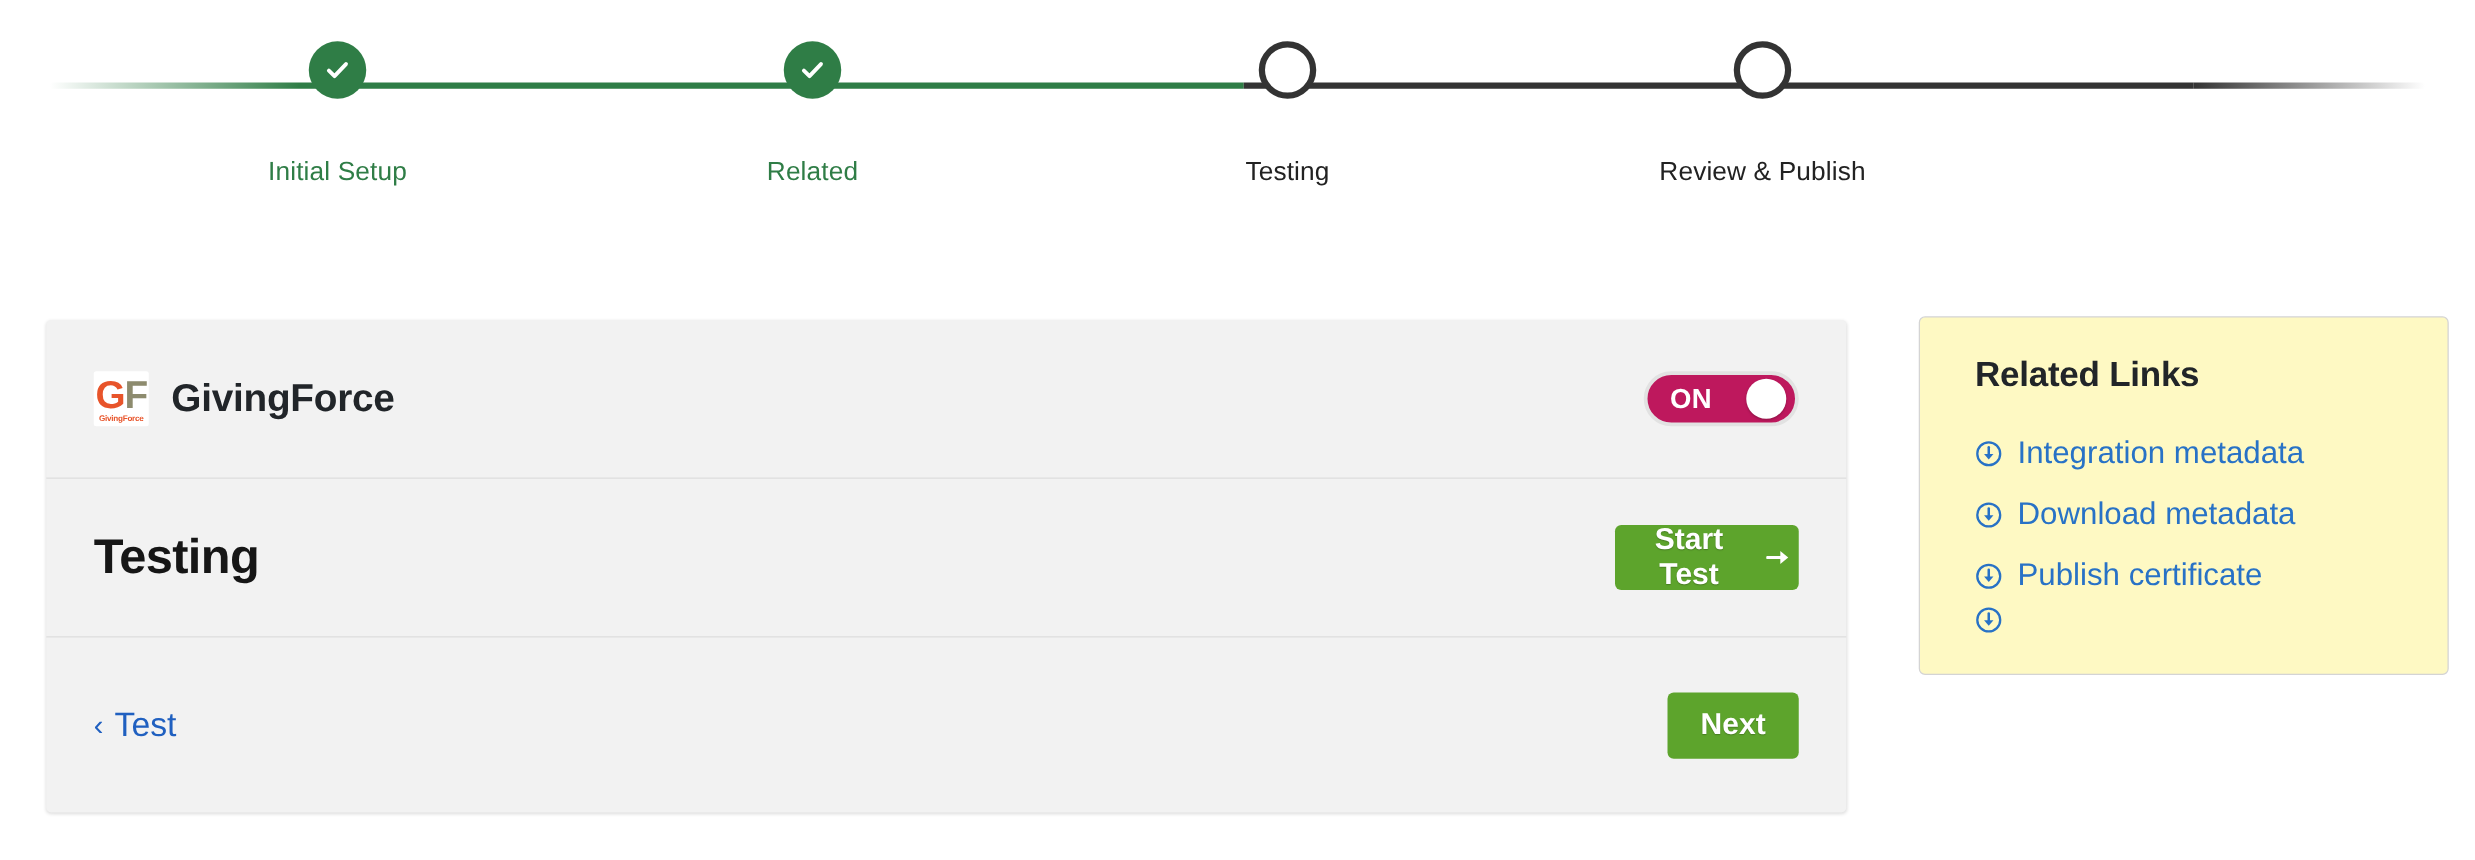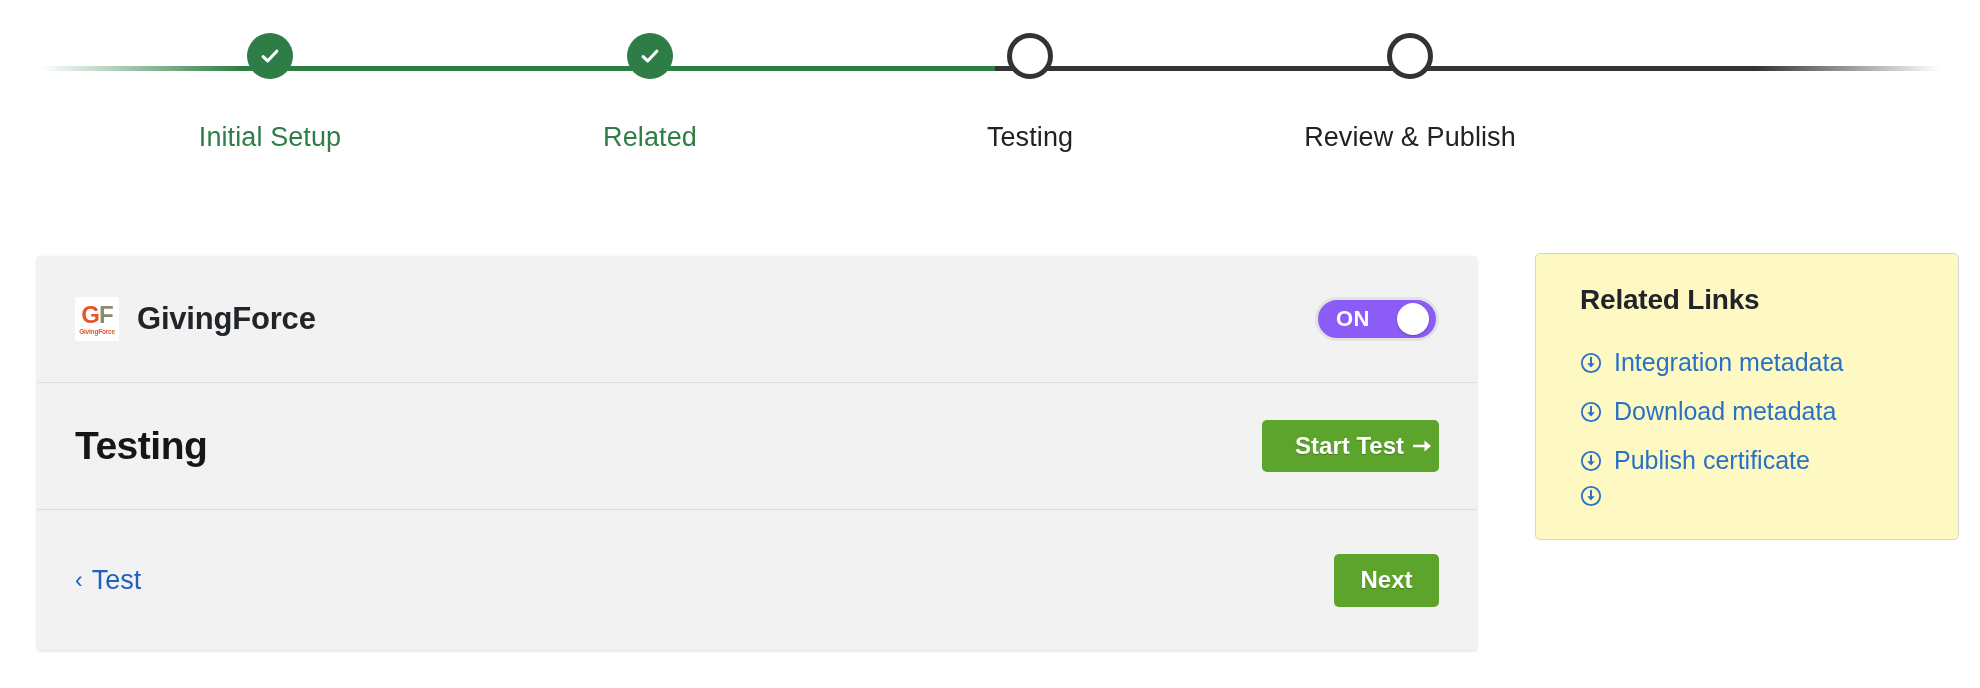--- a/index.html
+++ b/index.html
@@ -88,21 +88,21 @@
   .step-check {
     display: block;
     width: 22px;
     height: 22px;
   }
   .step-label {
     position: absolute;
     top: 123px;
     left: 0;
     width: 100%;
-    font-size: 27px;
+    font-size: 21px;
     line-height: 29px;
     letter-spacing: 0.1px;
   }
   .step-label.done  { color: #2f7d46; }
   .step-label.pending { color: #222222; }
 
   
   .card {
     position: absolute;
     left: 37px;
@@ -142,21 +142,21 @@
     border-radius: 2px;
     display: flex;
     flex-direction: column;
     align-items: center;
     justify-content: center;
     line-height: 1;
     padding-top: 1px;
     box-sizing: border-box;
   }
   .brand-logo .gf {
-    font-size: 24px;
+    font-size: 31px;
     font-weight: bold;
     letter-spacing: -1px;
   }
   .brand-logo .gf .g { color: #e8542a; }
   .brand-logo .gf .f { color: #8d8b6e; }
   .brand-logo .wordmark {
     font-size: 6.5px;
     font-weight: bold;
     color: #e8542a;
     margin-top: 2px;
@@ -168,21 +168,21 @@
     color: #212529;
     letter-spacing: -0.2px;
   }
 
   .spacer { flex: 1 1 auto; }
 
   .toggle {
     width: 124px;
     height: 44px;
     border-radius: 22px;
-    background: #8b5cf6;
+    background: #be185d;
     border: 3px solid #e2e2e2;
     box-sizing: border-box;
     display: flex;
     align-items: center;
     justify-content: space-between;
     padding: 0 7px 0 18px;
     cursor: pointer;
   }
   .toggle-label {
     color: #ffffff;
@@ -214,23 +214,22 @@
     font-size: 24px;
     font-weight: bold;
     cursor: pointer;
     display: inline-flex;
     align-items: center;
     justify-content: center;
     gap: 9px;
     text-shadow: 0 1px 1px rgba(0,0,0,0.25);
   }
   .btn-start {
-    width: 177px;
+    width: 147px;
     height: 52px;
-    justify-content: flex-end;
   }
   .btn-next {
     width: 105px;
     height: 53px;
   }
   .arrow-right {
     display: inline-block;
     width: 20px;
     height: 18px;
   }

